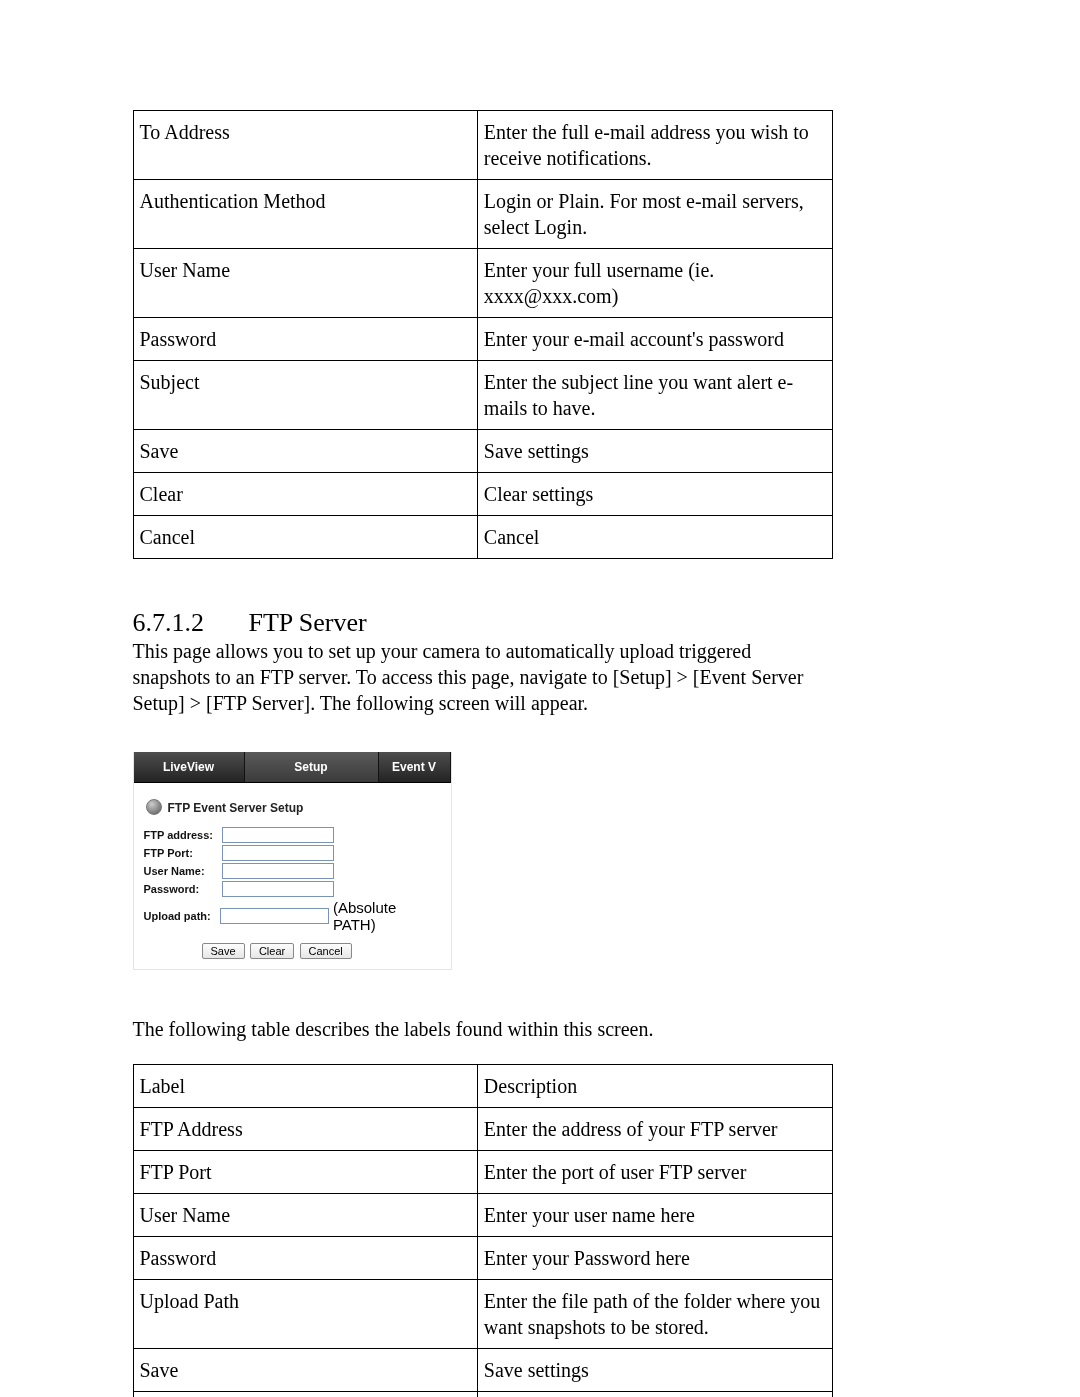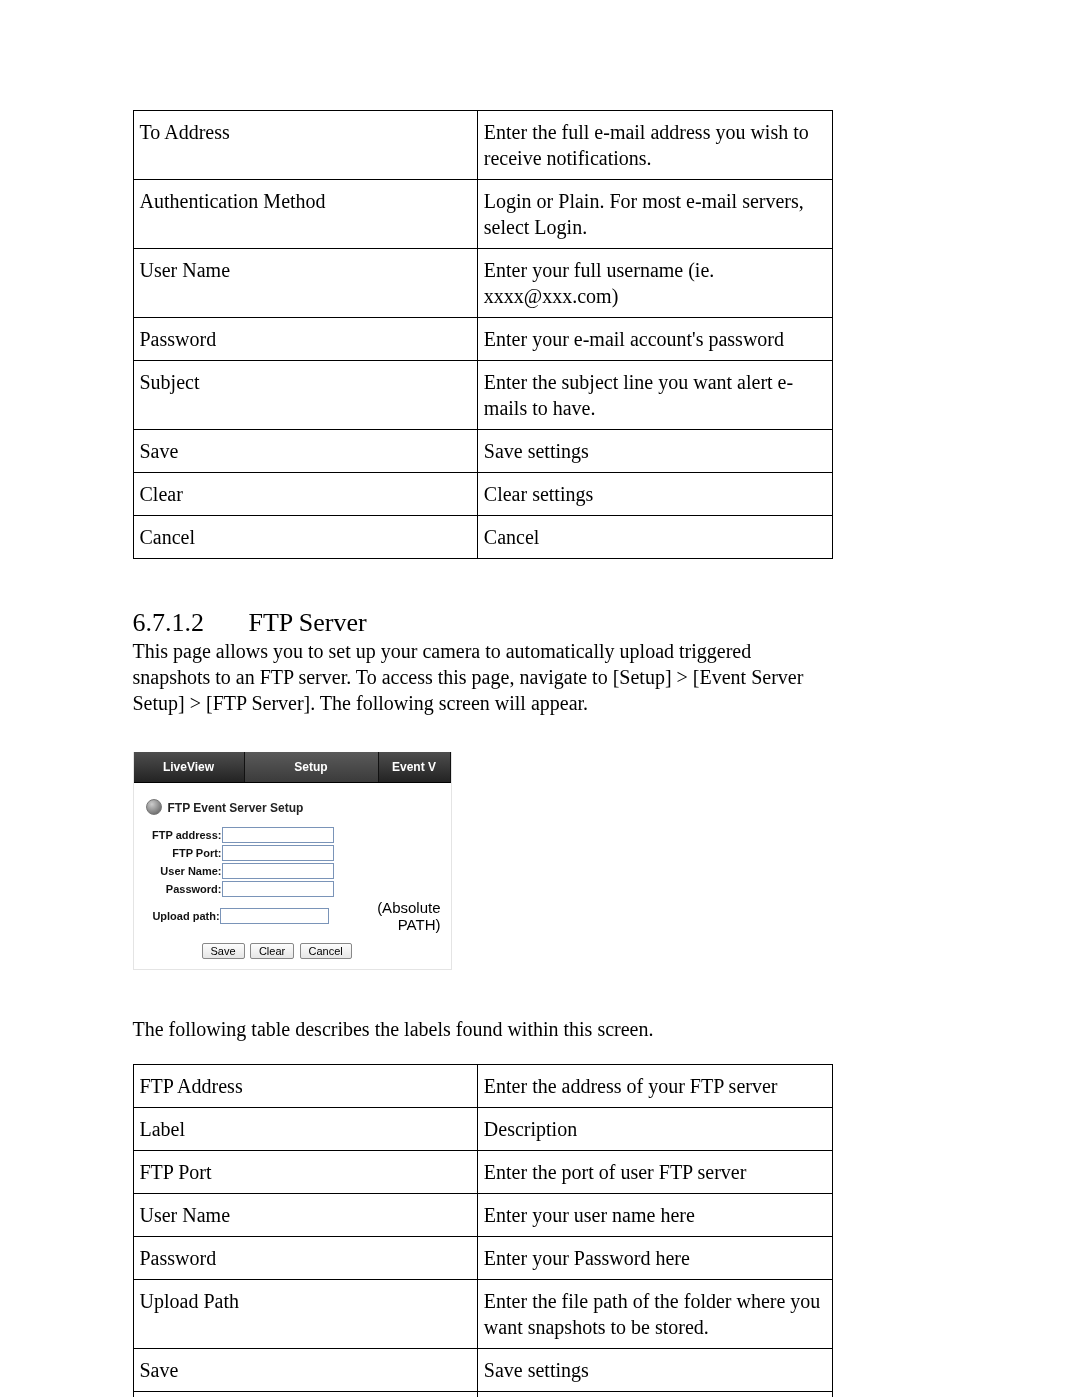--- a/index.html
+++ b/index.html
@@ -88,21 +88,20 @@
   .ui-orb {
     width: 14px; height: 14px; border-radius: 50%;
     background: radial-gradient(circle at 35% 30%, #ccc, #555);
     border: 1px solid #777;
     margin-right: 6px;
   }
   .ui-form-row {
     display: flex;
     align-items: center;
     margin: 2px 0;
-    text-align: right;
   }
   .ui-label {
     width: 78px;
     font-size: 11px;
     font-weight: bold;
     color: #111;
   }
   .ui-input {
     width: 110px;
     height: 14px;
@@ -219,28 +218,28 @@
         <span class="ui-btn">Cancel</span>
       </div>
     </div>
   </div>
 
   <div class="para mt-large">The following table describes the labels found within this screen.</div>
 
   <table class="doc mt-med">
     <tbody>
         <tr>
+      <td class="left">Label</td>
+      <td class="right">Description</td>
+    </tr>
+    <tr>
       <td class="left">FTP Address</td>
       <td class="right">Enter the address of your FTP server</td>
     </tr>
     <tr>
-      <td class="left">Label</td>
-      <td class="right">Description</td>
-    </tr>
-    <tr>
       <td class="left">FTP Port</td>
       <td class="right">Enter the port of  user FTP server</td>
     </tr>
     <tr>
       <td class="left">User Name</td>
       <td class="right">Enter your user name here</td>
     </tr>
     <tr>
       <td class="left">Password</td>
       <td class="right">Enter your Password here</td>

